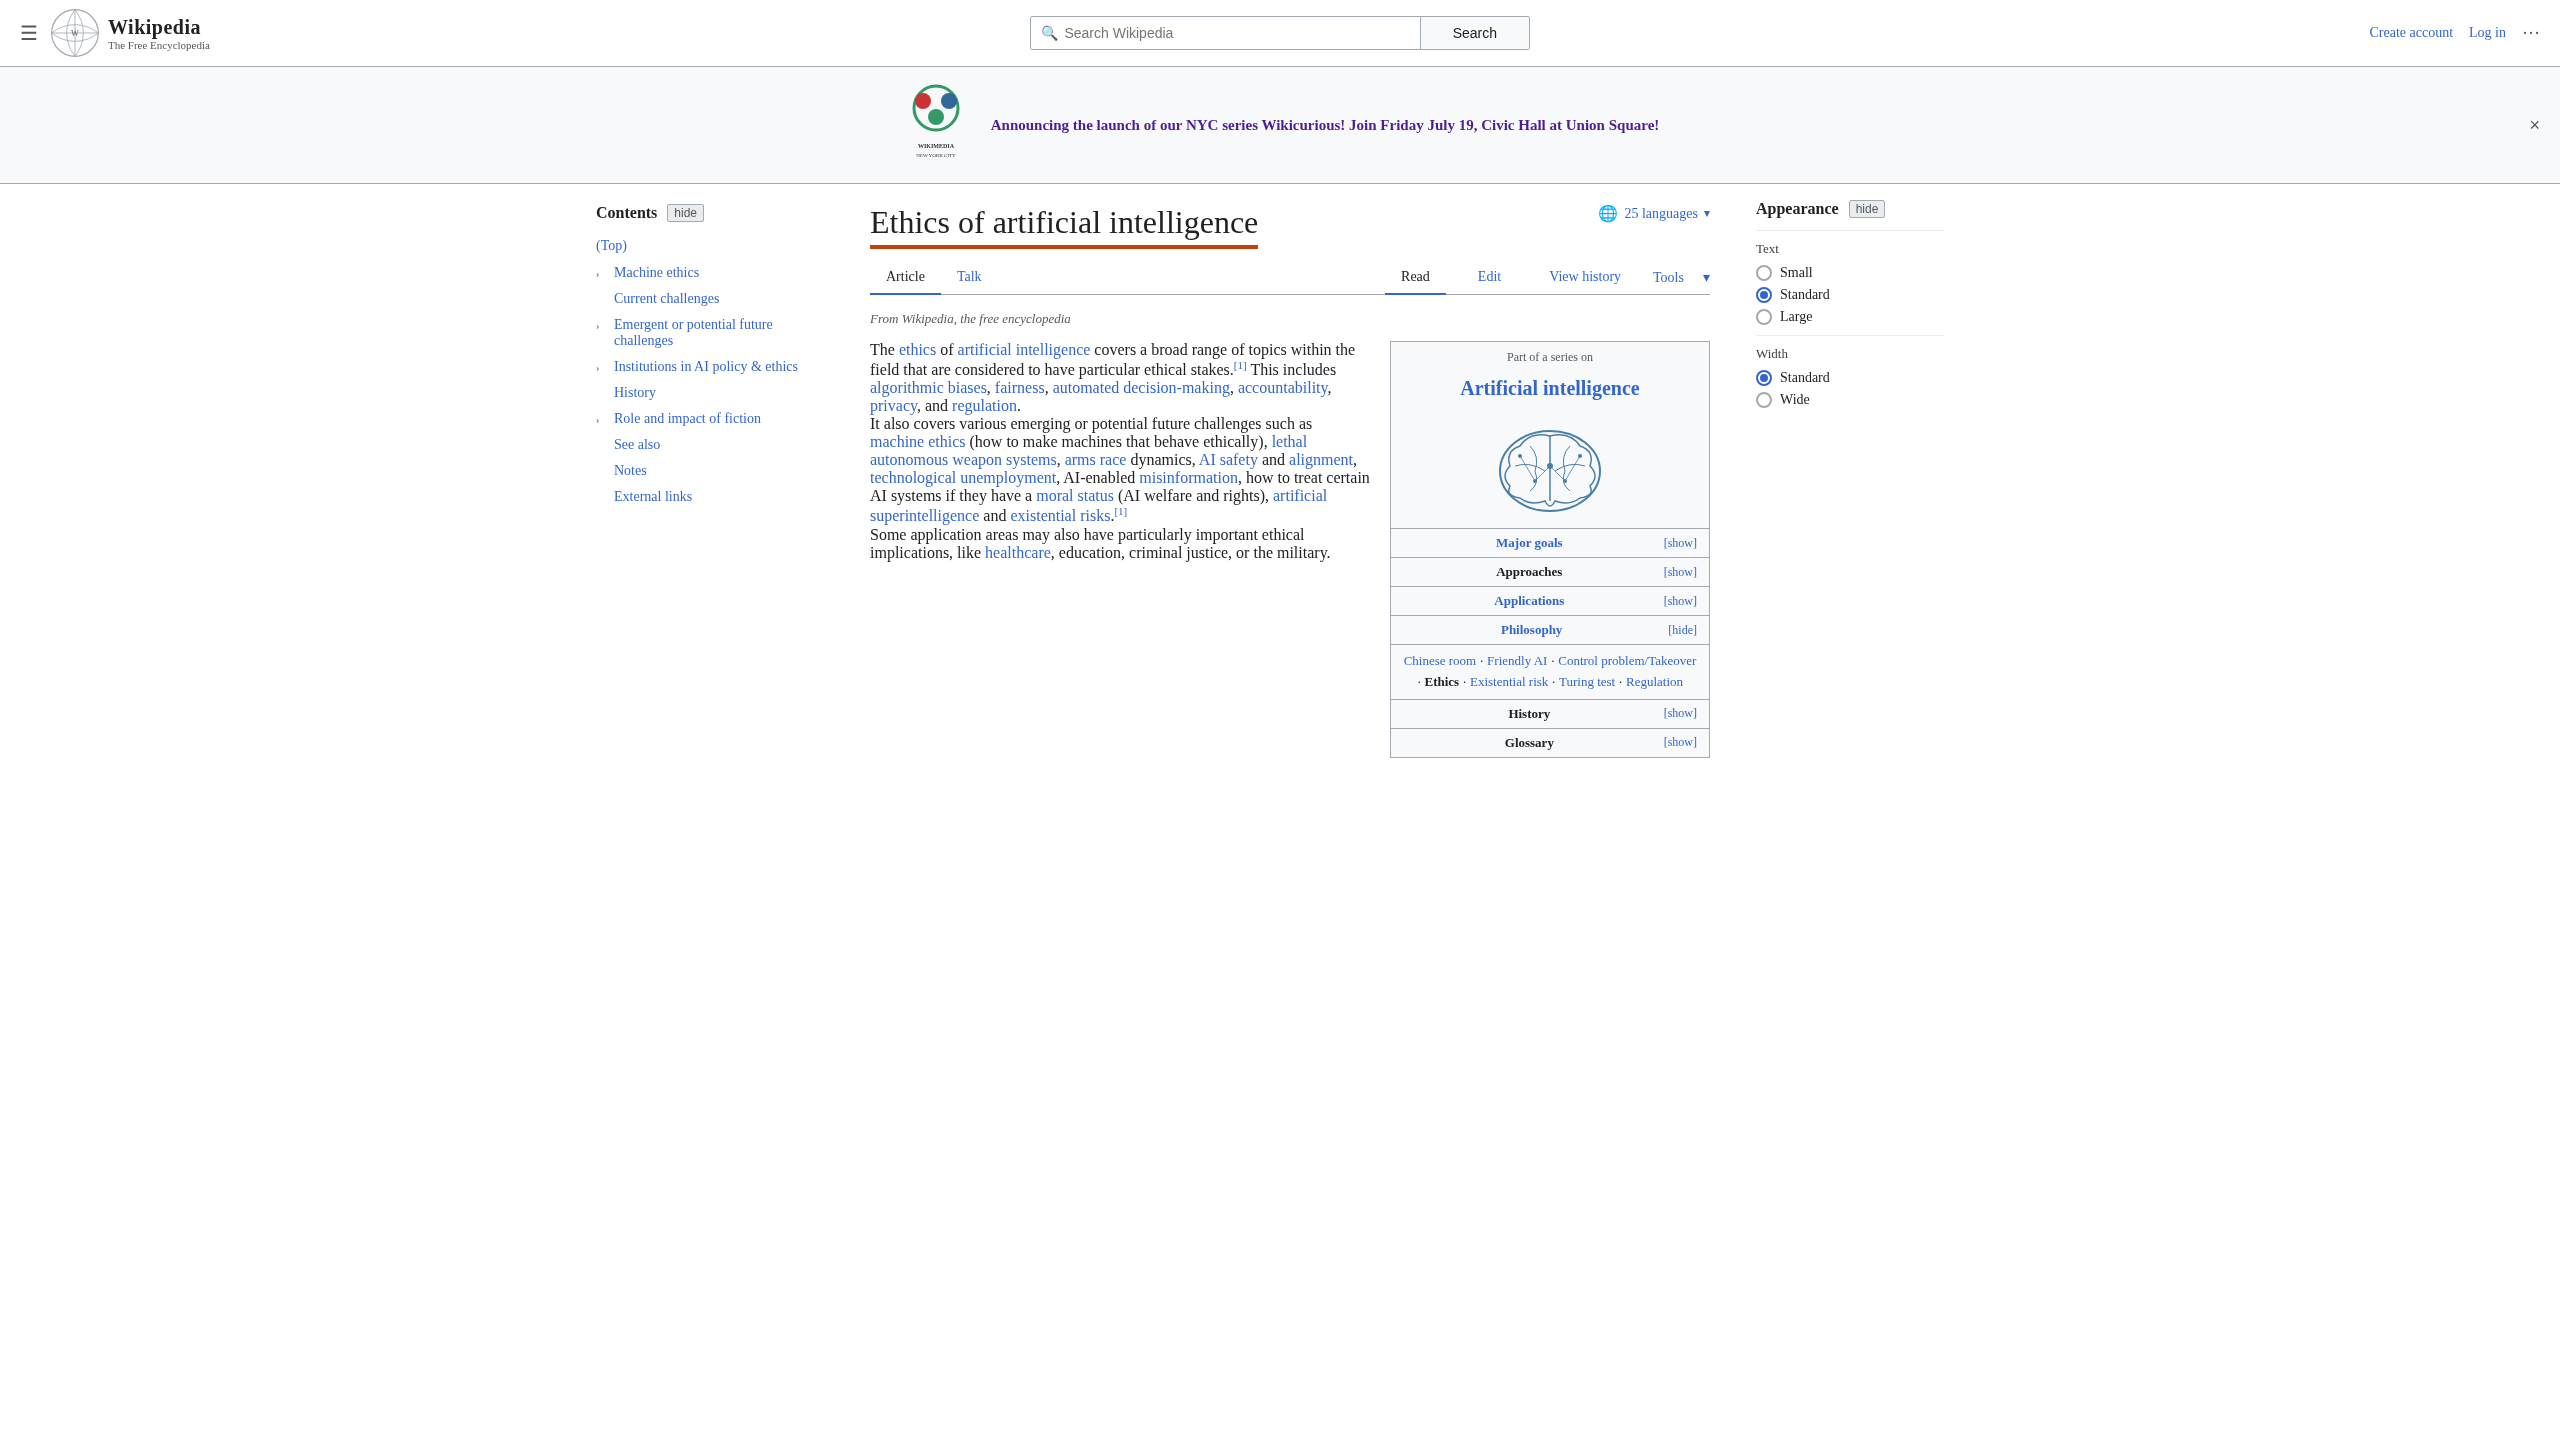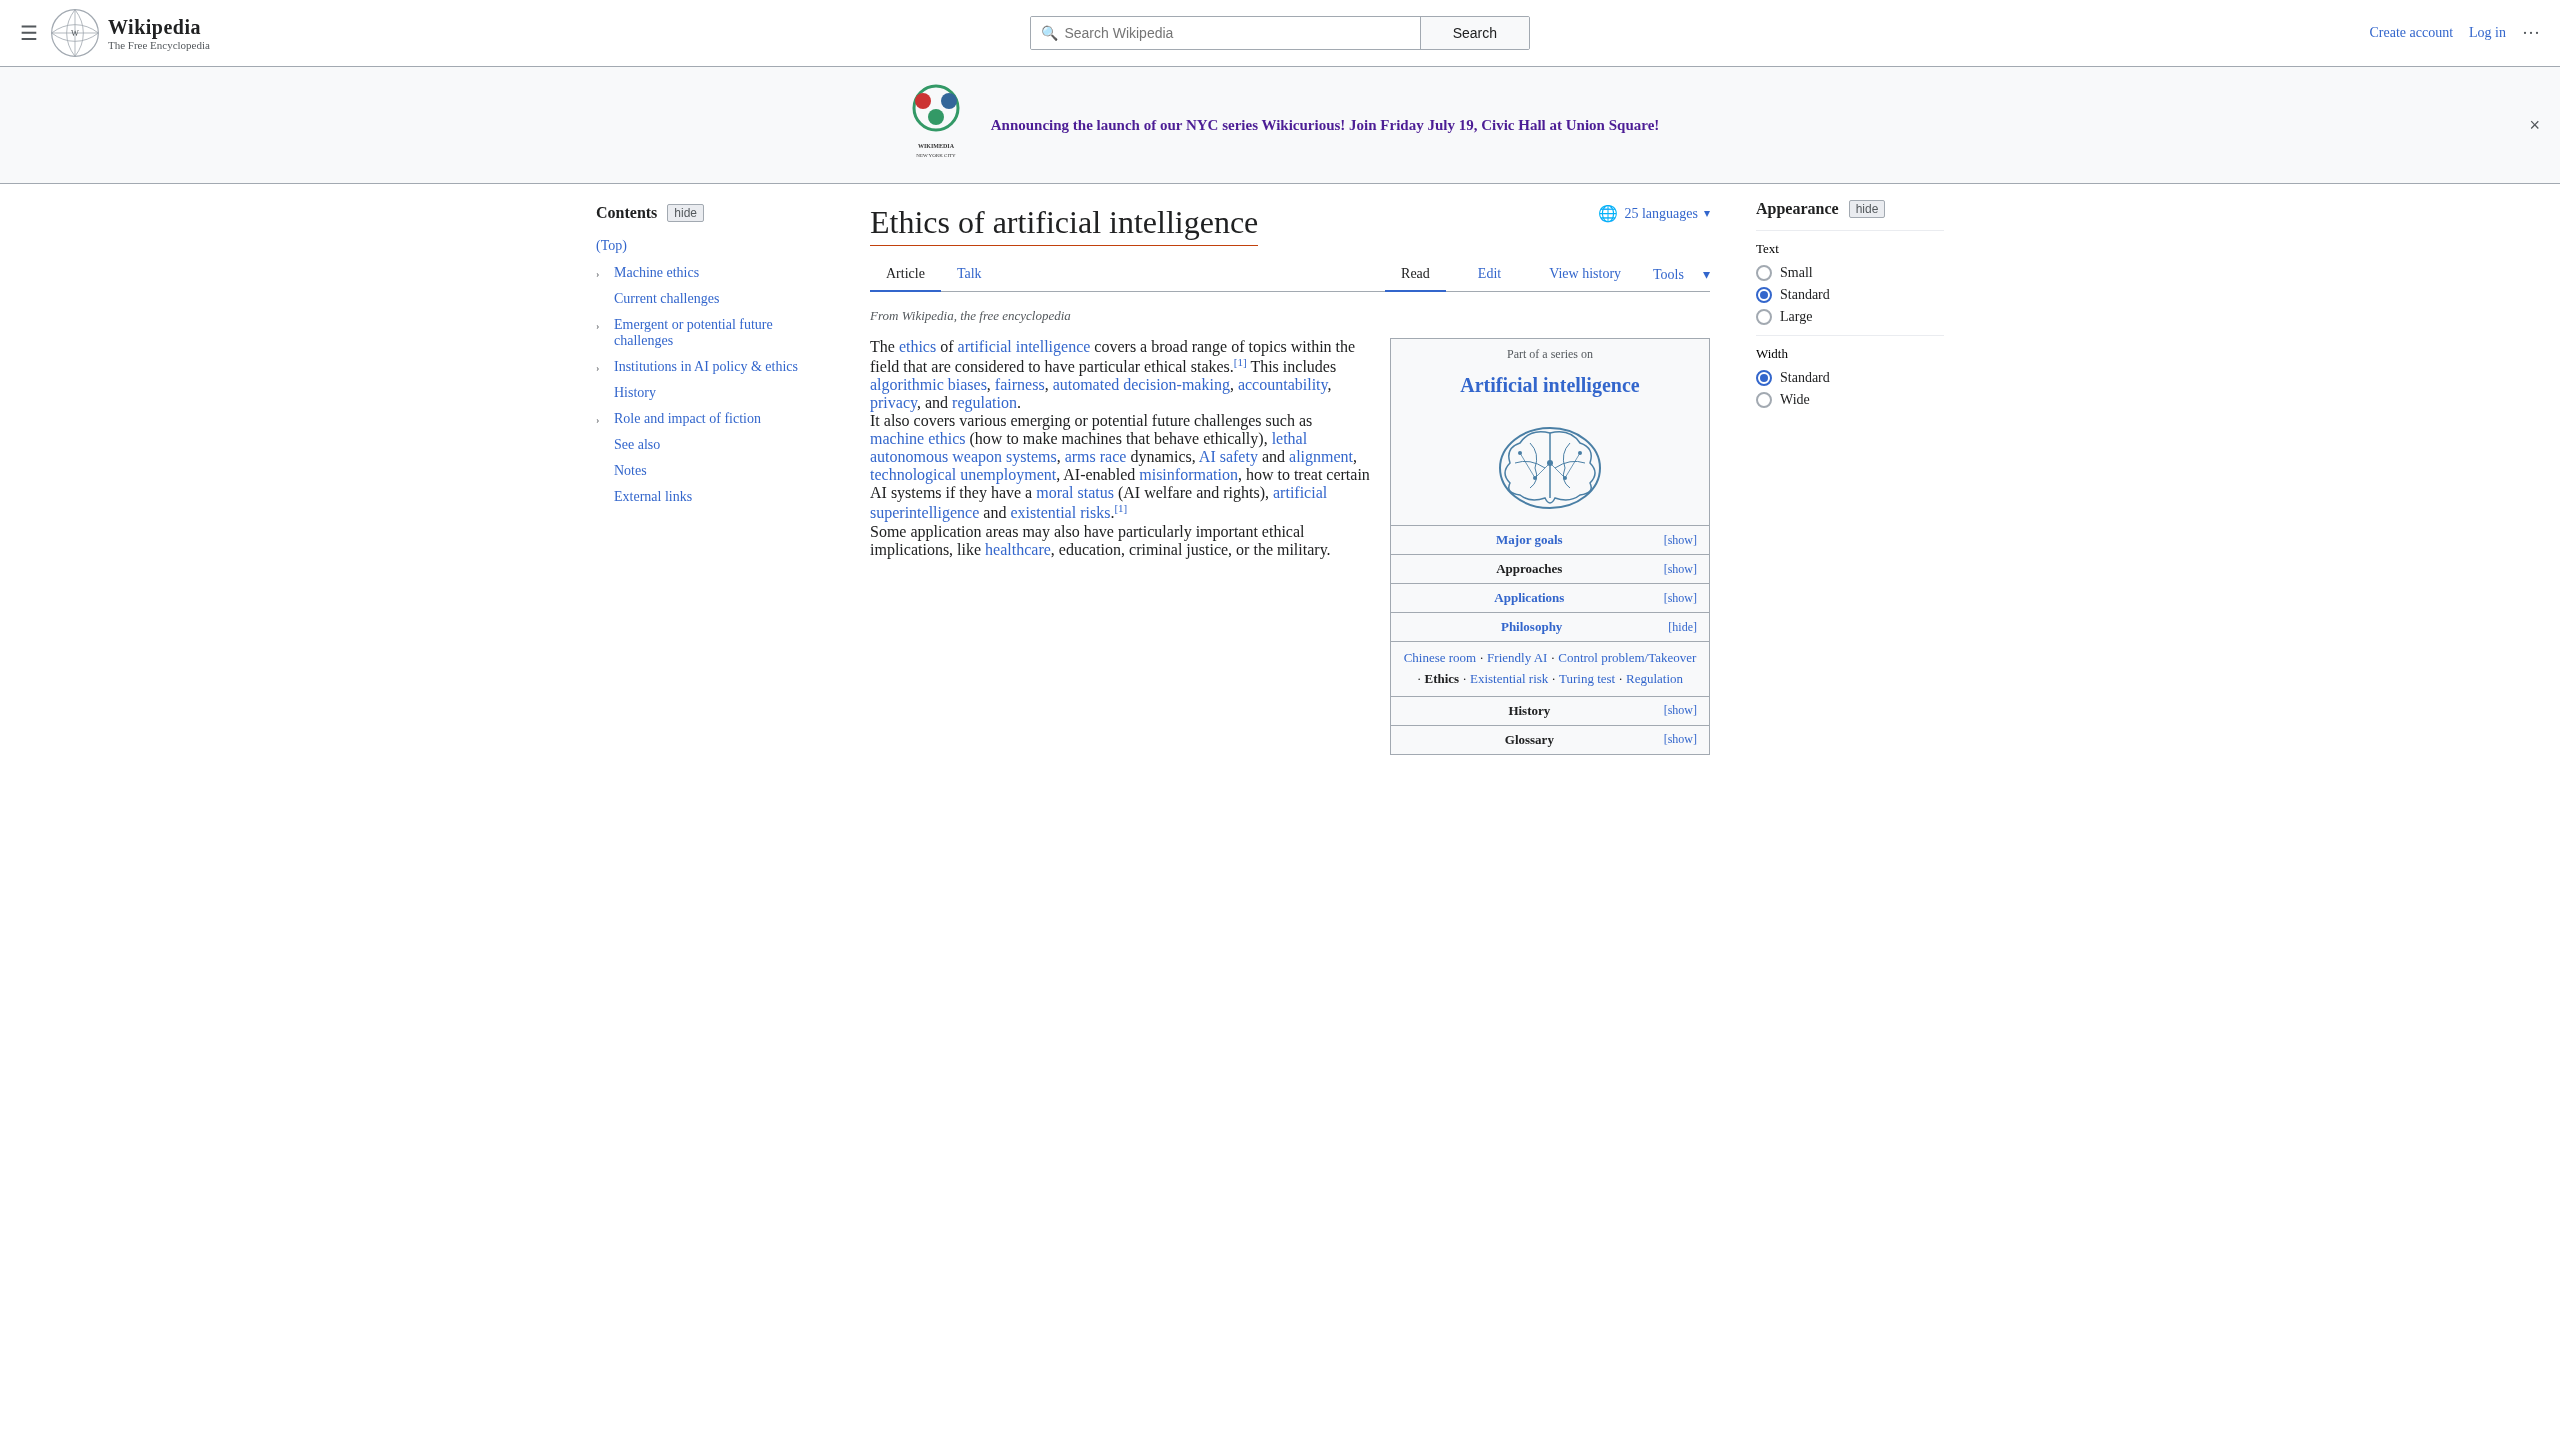--- a/index.html
+++ b/index.html
@@ -210,21 +210,21 @@
     .content-area {
       flex: 1;
       padding: 20px 30px;
       max-width: 900px;
     }
     .page-title {
       font-family: 'Linux Libertine', Georgia, serif;
       font-size: 32px;
       font-weight: normal;
       color: #202122;
-      border-bottom: 1px solid #c2410c;
+      border-bottom: 4px solid #c2410c;
       padding-bottom: 4px;
       margin-bottom: 12px;
     }
     .lang-bar {
       display: flex;
       align-items: center;
       gap: 6px;
       font-size: 14px;
       color: #3366cc;
       margin-bottom: 8px;
@@ -369,21 +369,21 @@
       align-items: center;
       gap: 10px;
       margin-bottom: 12px;
     }
     .appearance-title {
       font-weight: bold;
       font-size: 16px;
     }
     .appearance-section-title {
       font-size: 13px;
-      color: #000000;
+      color: #404040;
       margin-bottom: 8px;
       margin-top: 4px;
     }
     .radio-option {
       display: flex;
       align-items: center;
       gap: 8px;
       margin-bottom: 6px;
       font-size: 14px;
       cursor: pointer;

